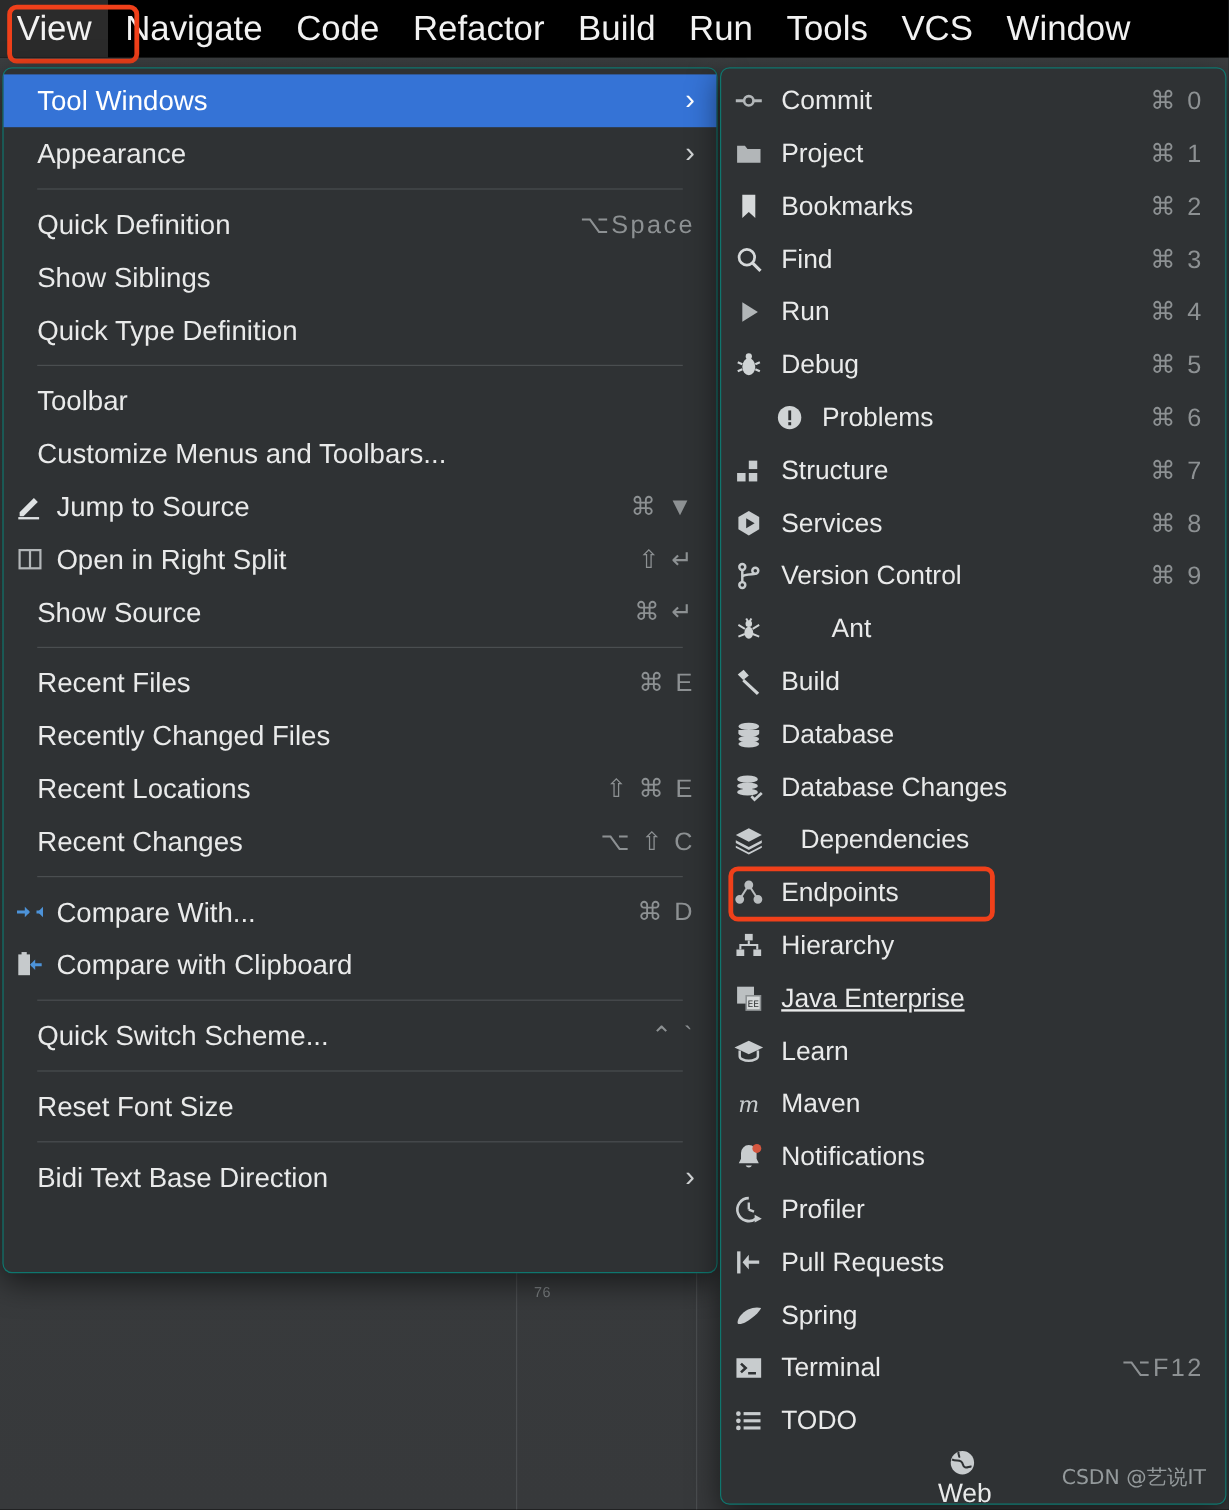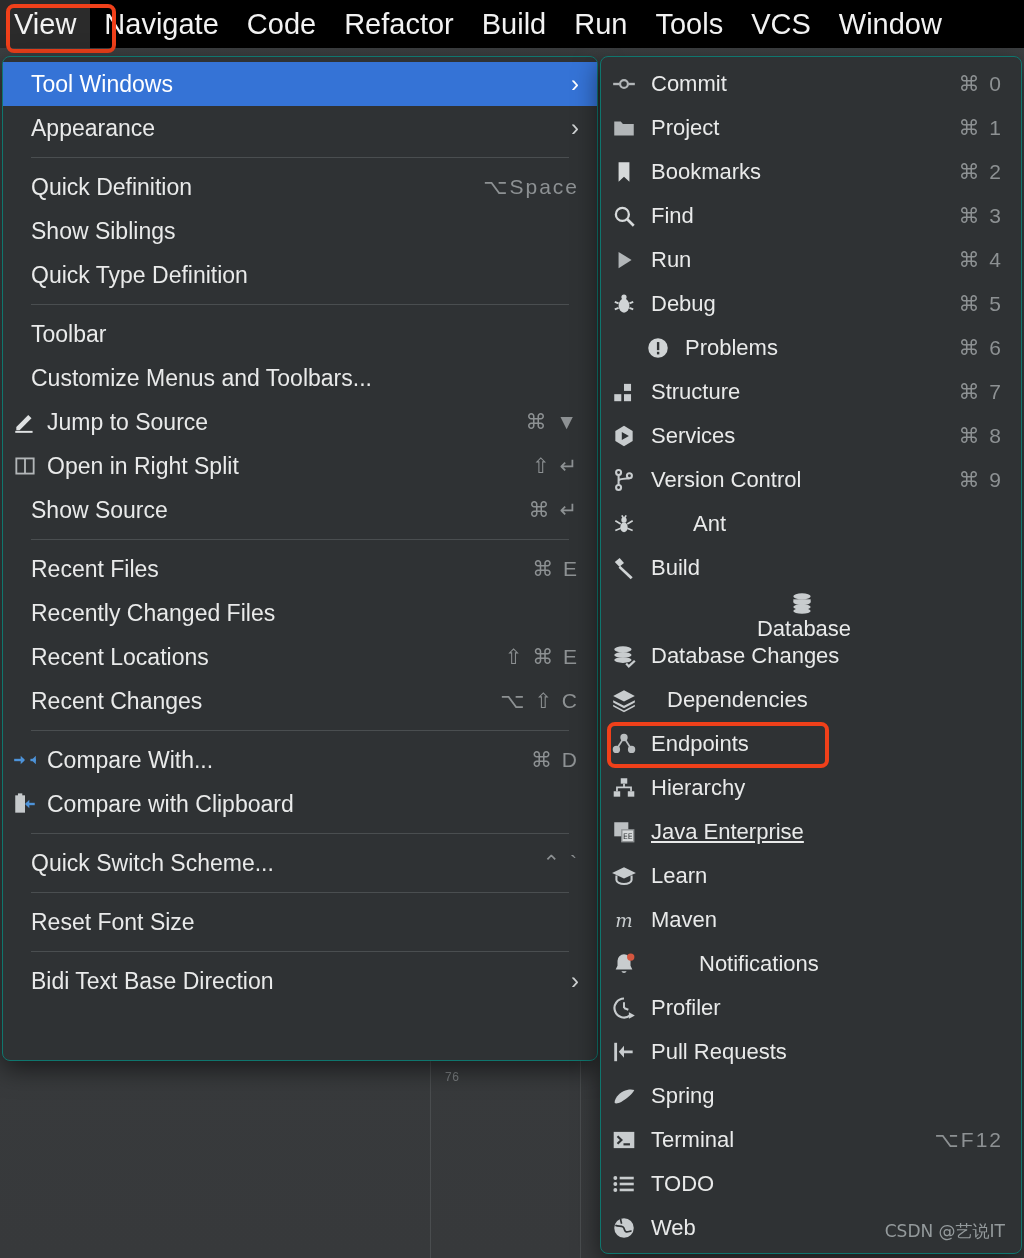--- a/index.html
+++ b/index.html
@@ -372,21 +372,21 @@
       </div>
       <div class="row" style="position: relative;">
         <span class="icon-slot">
           <svg class="ic" width="26" height="26" viewBox="0 0 24 24">
             <path d="M3.5 6.5 8 2.8l4 4.6-4.3 3.4z" fill="#d0d4d5"></path>
             <path d="M8.5 10 20 20.5l-1.8 1.8L7 11.8z" fill="#d0d4d5"></path>
           </svg>
         </span>
         <span class="label">Build</span>
       </div>
-      <div class="row" style="position: relative; flex-direction: column;">
+      <div class="row" style="position: relative;">
         <span class="icon-slot">
           <svg class="ic" width="26" height="26" viewBox="0 0 24 24">
             <g fill="#c8ccce">
               <ellipse cx="12" cy="5.8" rx="8" ry="2.8"></ellipse>
               <rect x="4" y="8.6" width="16" height="2.6"></rect>
               <ellipse cx="12" cy="11.4" rx="8" ry="2.6"></ellipse>
               <ellipse cx="12" cy="15.6" rx="8" ry="2.6"></ellipse>
               <ellipse cx="12" cy="19.4" rx="8" ry="2.6"></ellipse>
             </g>
           </svg>
@@ -466,21 +466,21 @@
         <span class="label">Learn</span>
       </div>
       <div class="row" style="position: relative;">
         <span class="icon-slot">
           <svg class="ic" width="26" height="26" viewBox="0 0 24 24">
             <text x="12" y="18" font-size="17" fill="#c8ccce" text-anchor="middle" font-style="italic" font-family="DejaVu Serif">m</text>
           </svg>
         </span>
         <span class="label">Maven</span>
       </div>
-      <div class="row" style="position: relative; gap: 48px;">
+      <div class="row" style="position: relative;">
         <span class="icon-slot">
           <svg class="ic" width="26" height="26" viewBox="0 0 24 24">
             <path d="M12 3a6 6 0 0 0-6 6v4.5L4.3 17h15.4L18 13.5V9a6 6 0 0 0-6-6z" fill="#c8ccce"></path>
             <path d="M9.6 18.6a2.6 2.6 0 0 0 4.8 0z" fill="#c8ccce"></path>
             <circle cx="18.2" cy="5.6" r="3.4" class="bell-dot"></circle>
           </svg>
         </span>
         <span class="label">Notifications</span>
       </div>
       <div class="row" style="position: relative;">
@@ -530,21 +530,21 @@
               <circle cx="4" cy="12" r="1.8"></circle>
               <circle cx="4" cy="17.5" r="1.8"></circle>
               <rect x="8" y="5.3" width="13" height="2.4"></rect>
               <rect x="8" y="10.8" width="13" height="2.4"></rect>
               <rect x="8" y="16.3" width="13" height="2.4"></rect>
             </g>
           </svg>
         </span>
         <span class="label">TODO</span>
       </div>
-      <div class="row" style="position: relative;">
+      <div class="row" style="position: relative; flex-direction: column;">
         <span class="icon-slot">
           <svg class="ic" width="26" height="26" viewBox="0 0 24 24">
             <circle cx="12" cy="12" r="9" fill="#c8ccce"></circle>
             <path d="M4 9.5c3 1.5 5 0 7 1.5s1 4 3 4.5 3.5-1 5-.5M9 3.5c-.5 2 1 3 .5 4.5" fill="none" stroke="#2f3234" stroke-width="1.6"></path>
           </svg>
         </span>
         <span class="label">Web</span>
       </div>
       <div class="watermark">CSDN @艺说IT</div>
   </div>

